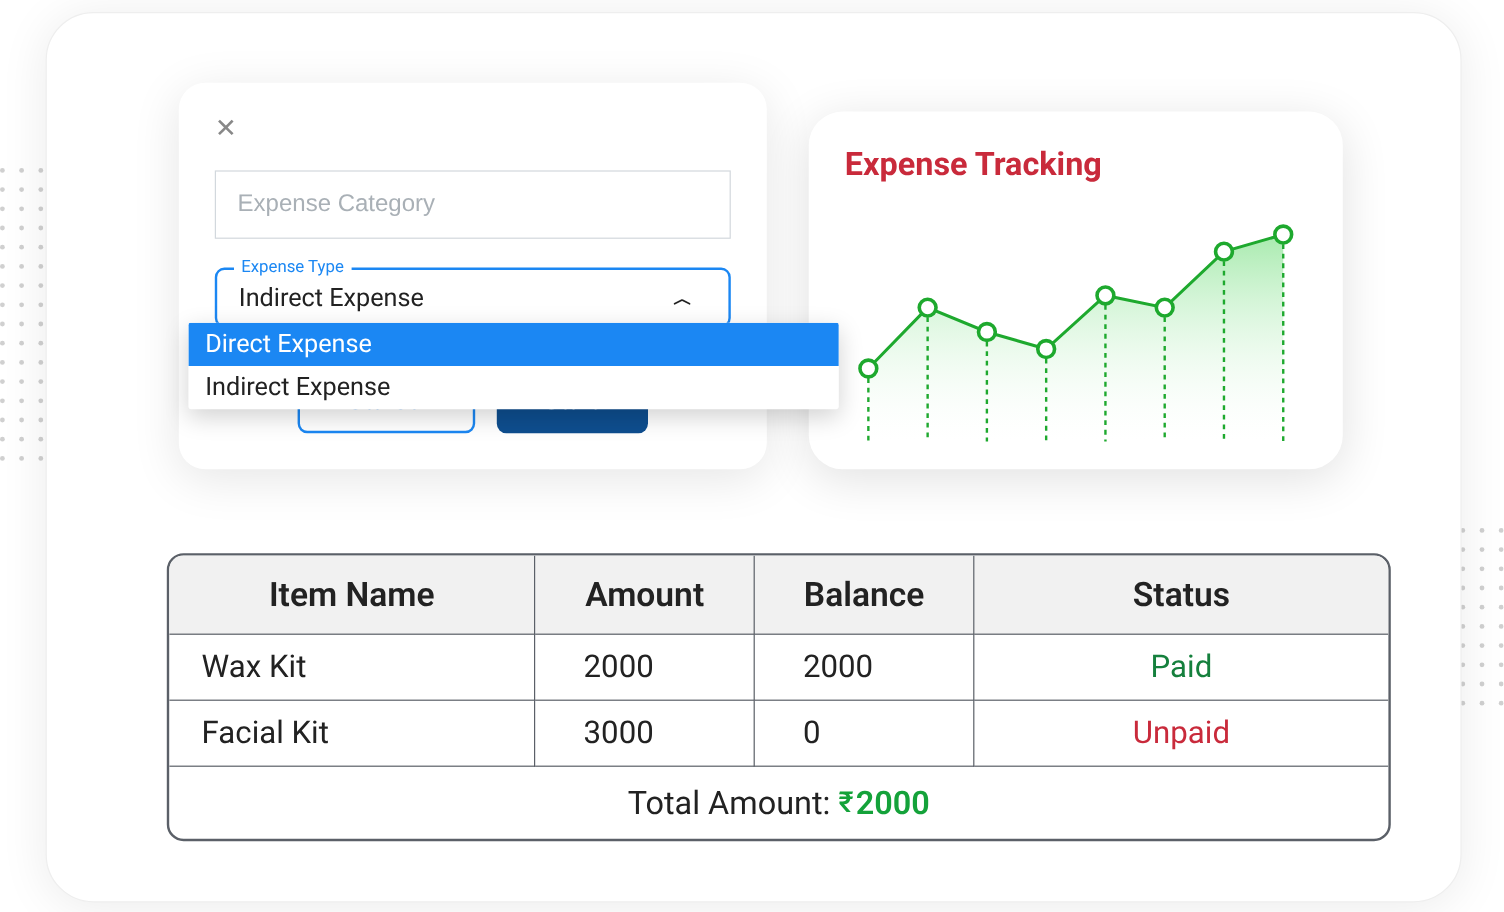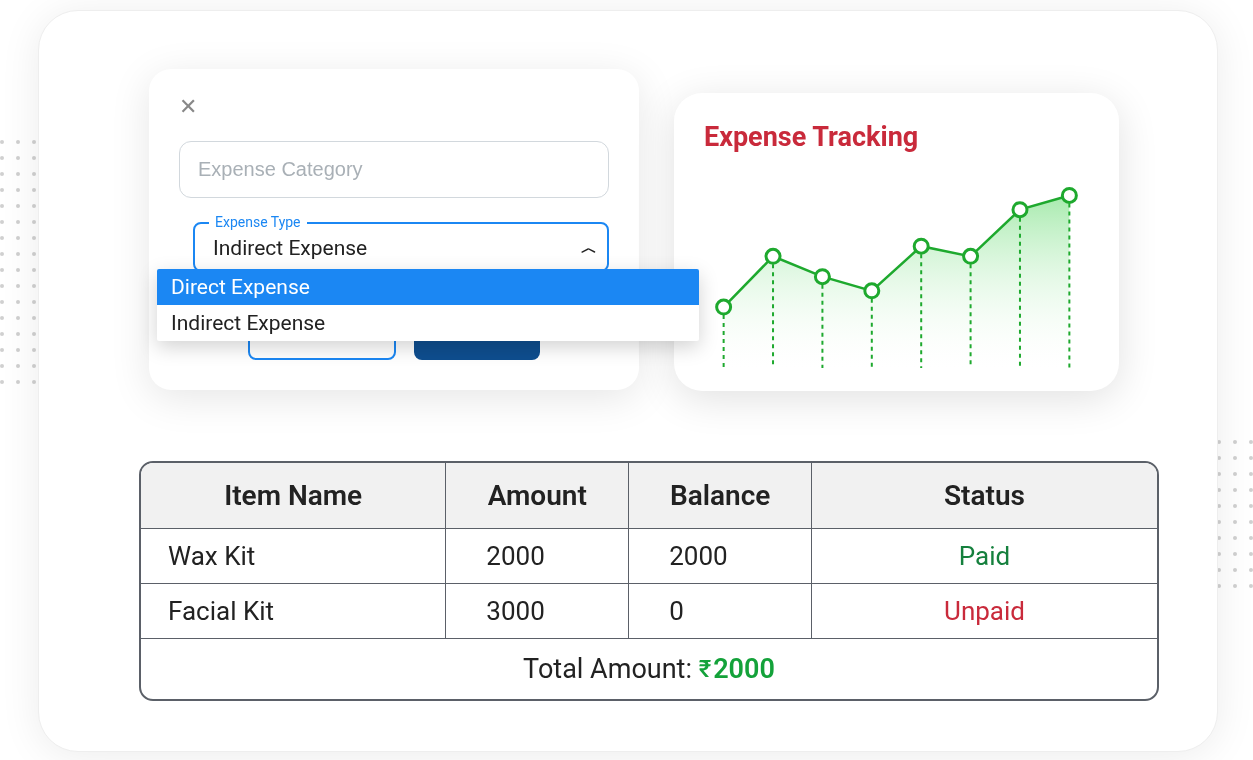--- a/index.html
+++ b/index.html
@@ -48,34 +48,33 @@
   }
   .modal-title {
     font-size: 24px; font-weight: 700; color: #2c3244;
   }
   .close-x {
     font-size: 22px; color: #888; cursor: pointer; font-weight: 300;
   }
   .text-input {
     width: 100%;
     border: 1px solid #d2d8dd;
-    border-radius: 12px;
+    border-radius: 0;
     padding: 16px 18px;
     font-size: 20px;
     color: #333;
     margin-bottom: 24px;
   }
   .text-input::placeholder { color: #a9b0b6; }
   .select-wrap {
     position: relative;
     border: 2px solid #1b87f3;
     border-radius: 8px;
-    padding: 12px 10px 10px 18px;
+    padding: 12px 30px 10px 18px;
     margin-bottom: 18px;
-    margin-left: 14px;
   }
   .select-label {
     position: absolute;
     top: -10px; left: 14px;
     background: #fff;
     padding: 0 6px;
     font-size: 14px;
     color: #1b87f3;
   }
   .select-value {

